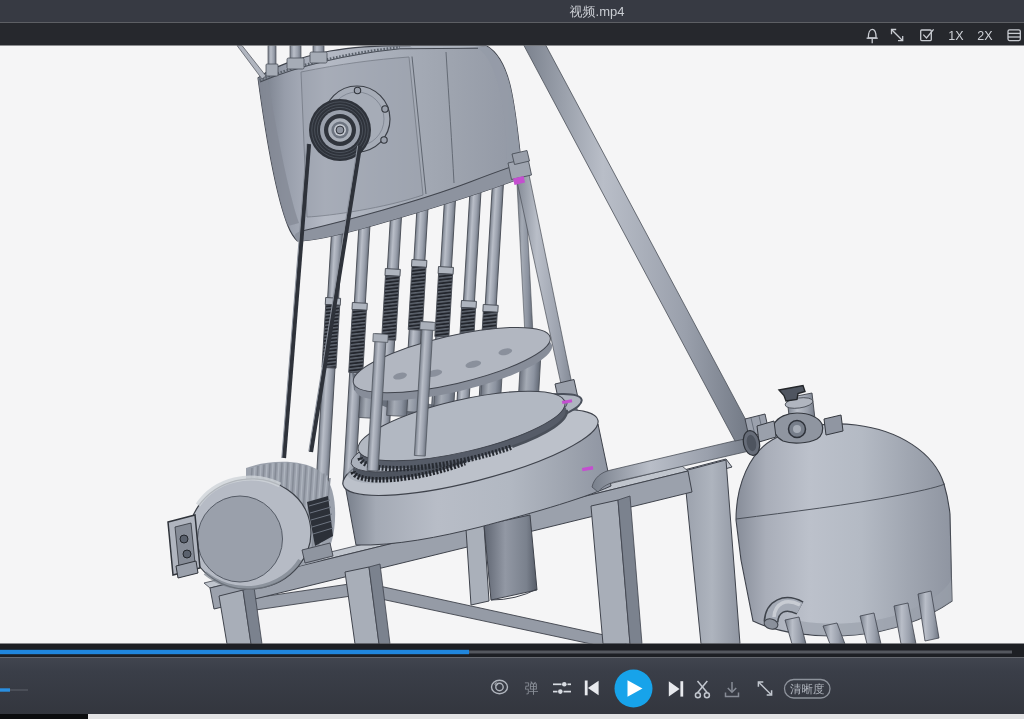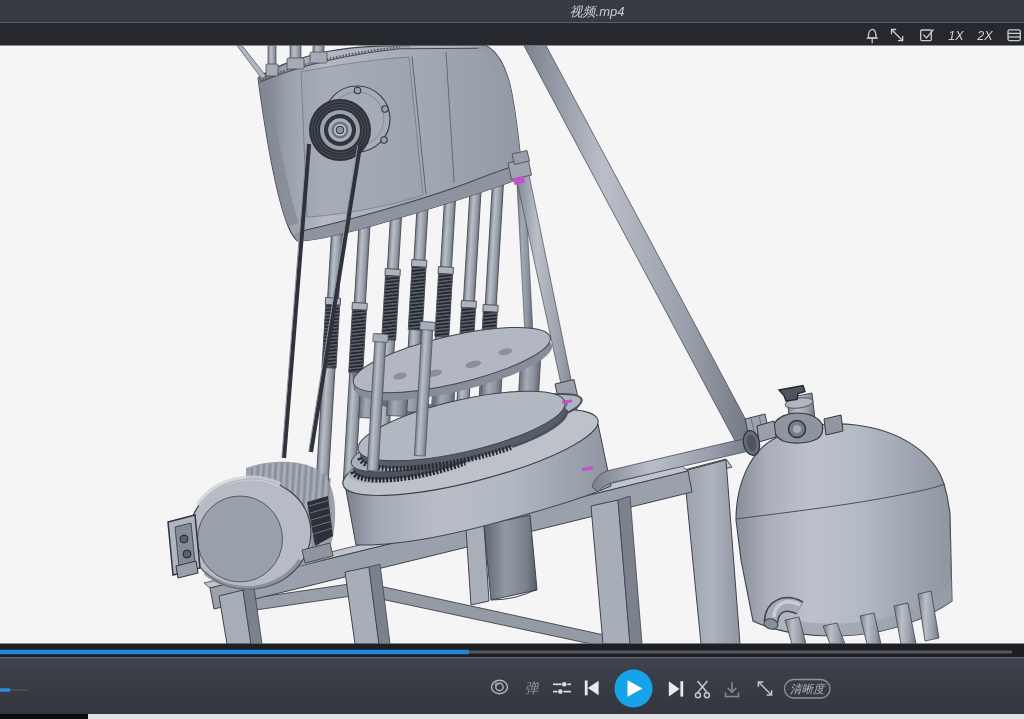--- a/index.html
+++ b/index.html
@@ -1,16 +1,16 @@
 <!DOCTYPE html>
 <html><head>
 <meta charset="utf-8">
 <style>
 html,body{margin:0;padding:0;width:1024px;height:719px;overflow:hidden;background:#f5f5f6;font-family:"Liberation Sans",sans-serif;}
-#stage{position:relative;width:1024px;height:719px;font-style:italic;}
+#stage{position:relative;width:1024px;height:719px;}
 svg{position:absolute;top:0;left:0;display:block;}
 </style>
 </head>
 <body>
 <div id="stage">
 <svg width="1024" height="719" viewBox="0 0 1024 719">
 <defs>
   <linearGradient id="gTank" x1="0" y1="0" x2="1" y2="0">
     <stop offset="0" stop-color="#747b87"></stop>
     <stop offset="0.10" stop-color="#979daa"></stop>

